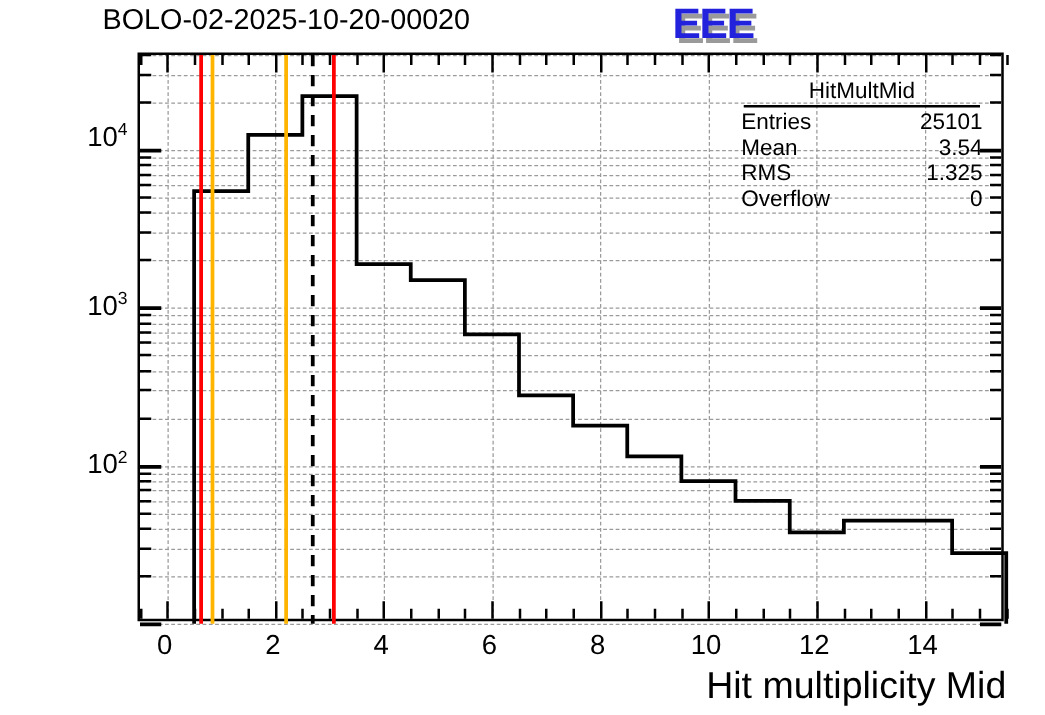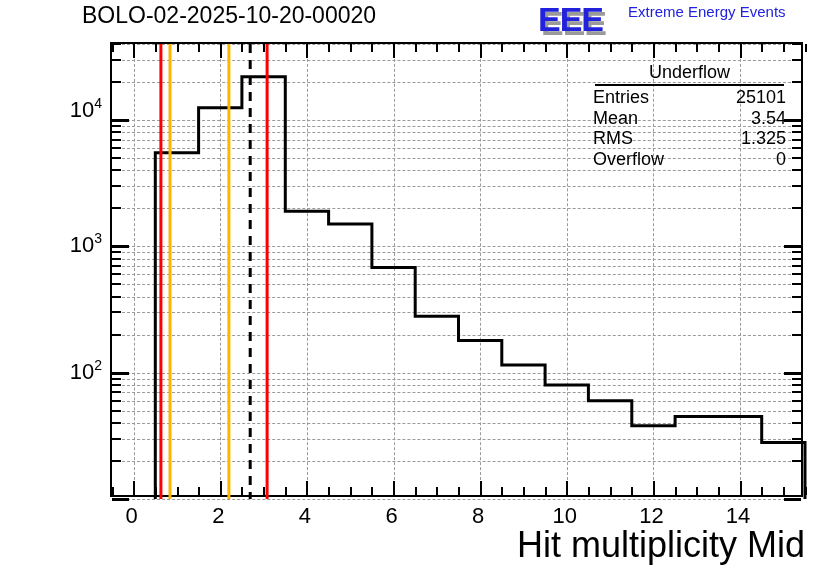--- a/index.html
+++ b/index.html
@@ -82,21 +82,21 @@
     font-size:22px;color:#000;
     text-align:right;
     white-space:nowrap;
     transform:translateY(-50%);
   }
   .ylab sup{font-size:14px;vertical-align:super;}
 
   .axis-title-x{
     position:absolute;
     right:31px; bottom:6px;
-    font-size:36px;color:#000;
+    font-size:30px;color:#000;
     white-space:nowrap;
   }
 
   
   .stats{
     position:absolute;
     left:587px; top:62px;
     width:205px;
     font-size:18px;
     color:#000;
@@ -123,21 +123,20 @@
 <body>
 
 <div id="root">
 
   <div class="plot-title">BOLO-02-2025-10-20-00020</div>
 
   <div class="eee-logo">
     <div class="eee-letters-shadow">EEE</div>
     <div class="eee-letters">EEE</div>
     <div class="eee-text">
-      <div>Extreme Energy Events</div>
     </div>
   </div>
 
   <div class="frame">
     <div id="grid-layer">
         <div class="grid-v" style="left: 21.7px;"></div>
         <div class="grid-v" style="left: 108.3px;"></div>
         <div class="grid-v" style="left: 194.9px;"></div>
         <div class="grid-v" style="left: 281.5px;"></div>
         <div class="grid-v" style="left: 368.2px;"></div>
@@ -328,21 +327,21 @@
     </div>
   <div id="ylab-layer">
       <div class="ylab" style="left: 36px; width: 66px; top: 370.7px;">10<sup>2</sup></div>
       <div class="ylab" style="left: 36px; width: 66px; top: 244.4px;">10<sup>3</sup></div>
       <div class="ylab" style="left: 36px; width: 66px; top: 109px;">10<sup>4</sup></div>
     </div>
 
   <div class="axis-title-x">Hit multiplicity Mid</div>
 
   <div class="stats">
-    <div class="stats-title">Underflow</div>
+    <div class="stats-title">HitMultMid</div>
     <div id="stats-rows">
         <div class="row">
           <span class="k">Entries</span>
           <span class="v">25101</span>
         </div>
         <div class="row">
           <span class="k">Mean</span>
           <span class="v">3.54</span>
         </div>
         <div class="row">

